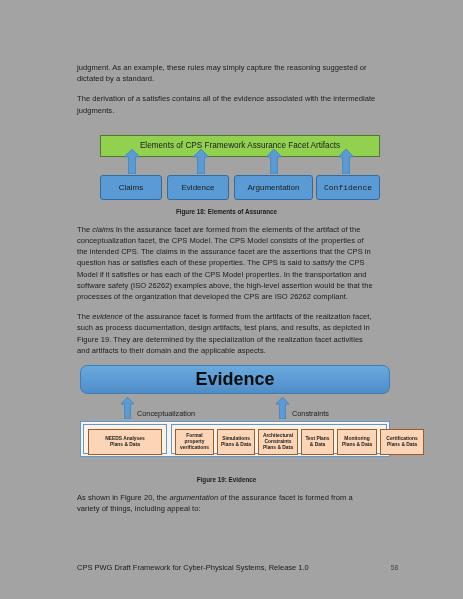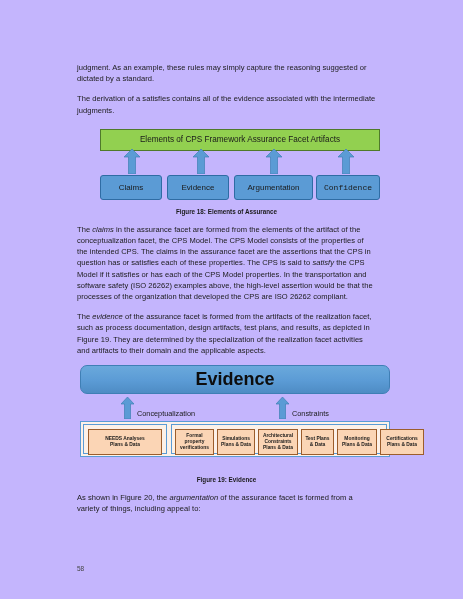--- a/index.html
+++ b/index.html
@@ -13,21 +13,21 @@
     position: relative;
     font-family: "Liberation Sans", sans-serif;
     color: #000000;
     overflow: hidden;
   }
   .page {
     position: absolute;
     left: 0; top: 0;
     width: 463px;
     height: 599px;
-    background: #c4b5fd;
+    background: #a3a3a3;
     box-sizing: border-box;
     padding: 62px 87px 0 77px;
   }
   p.body-text {
     font-size: 7.55px;
     line-height: 11.2px;
     margin: 0 0 9px 0;
     text-align: left;
     color: #1a1a1a;
     letter-spacing: 0.005em;
@@ -36,21 +36,21 @@
 
   
   .fig18 {
     margin: 4px 0 0 0;
     position: relative;
     height: 80px;
   }
   .fig18-banner {
     position: absolute;
     left: 23px;
-    top: 4px;
+    top: 10px;
     width: 280px;
     height: 22px;
     background: #92d050;
     border: 1px solid #4f7a2a;
     box-sizing: border-box;
     display: flex;
     align-items: center;
     justify-content: center;
     font-size: 8.2px;
     color: #1a1a1a;
@@ -321,16 +321,17 @@
       </div>
 
     </div>
   </div>
 
   <div class="fig-caption" style="margin-top:1px;">Figure 19: Evidence</div>
 
   <p class="body-text"><span>As shown in Figure 20, the </span><span class="it">argumentation</span><span> of the assurance facet is formed from a variety of things, including appeal to:</span></p>
 
   <div class="footer">
+    <span>CPS PWG Draft Framework for Cyber-Physical Systems, Release 1.0</span>
     <span class="pageno">58</span>
   </div>
 
 </div>
 
 </body></html>

